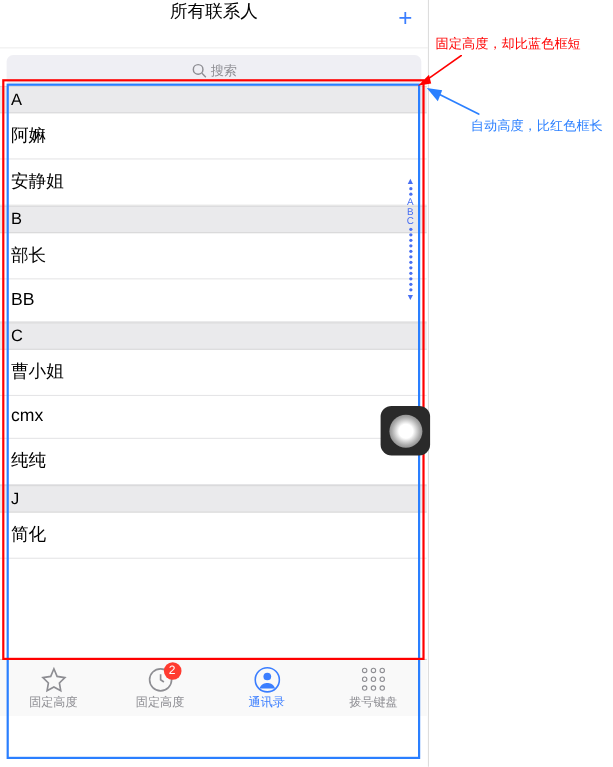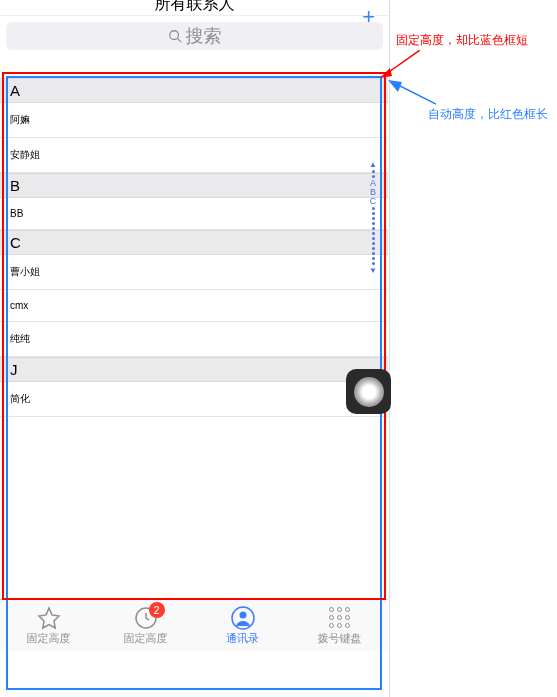--- a/index.html
+++ b/index.html
@@ -14,23 +14,23 @@
       position: absolute;
       left: 0;
       top: 0;
       width: 390px;
       height: 697px;
       background: #fff;
       border-right: 1px solid #ddd;
     }
     
     .header {
-      height: 16px;
-      display: flex;
-      align-items: flex-end;
+      height: 44px;
+      display: flex;
+      align-items: flex-start;
       justify-content: center;
       position: relative;
       border-bottom: 1px solid #eee;
     }
     .header-title {
       font-size: 16px;
       color: #000;
     }
     .add-btn {
       position: absolute;
@@ -44,21 +44,21 @@
     
     .search-bar {
       margin: 6px 6px;
       height: 28px;
       background: #efeff4;
       border-radius: 6px;
       display: flex;
       align-items: center;
       justify-content: center;
       color: #8e8e93;
-      font-size: 18px;
+      font-size: 12px;
     }
     .search-icon {
       width: 14px;
       height: 14px;
       margin-right: 4px;
     }
     
     .red-box {
       position: absolute;
       left: 2px;
@@ -93,21 +93,21 @@
       background: #eaeaec;
       padding: 3px 10px;
       font-size: 15px;
       font-weight: 500;
       color: #000;
       border-top: 1px solid #d9d9da;
       border-bottom: 1px solid #d9d9da;
     }
     .contact-item {
       padding: 10px 10px;
-      font-size: 10px;
+      font-size: 16px;
       color: #000;
       border-bottom: 1px solid #e5e5e7;
     }
     
     .index-bar {
       position: absolute;
       right: 11px;
       top: 160px;
       width: 10px;
       display: flex;
@@ -253,20 +253,21 @@
         <line x1="11" y1="11" x2="15" y2="15"></line>
     </svg>
     <span>搜索</span>
   </div>
 
   <div class="contact-list" id="contact-list">
       <div class="section-header">A</div>
       <div class="contact-item">阿嫲</div>
       <div class="contact-item">安静姐</div>
       <div class="section-header">B</div>
+      <div class="contact-item">部长</div>
       <div class="contact-item">BB</div>
       <div class="section-header">C</div>
       <div class="contact-item">曹小姐</div>
       <div class="contact-item">cmx</div>
       <div class="contact-item">纯纯</div>
       <div class="section-header">J</div>
       <div class="contact-item">简化</div>
     </div>
 
   <div class="index-bar">

